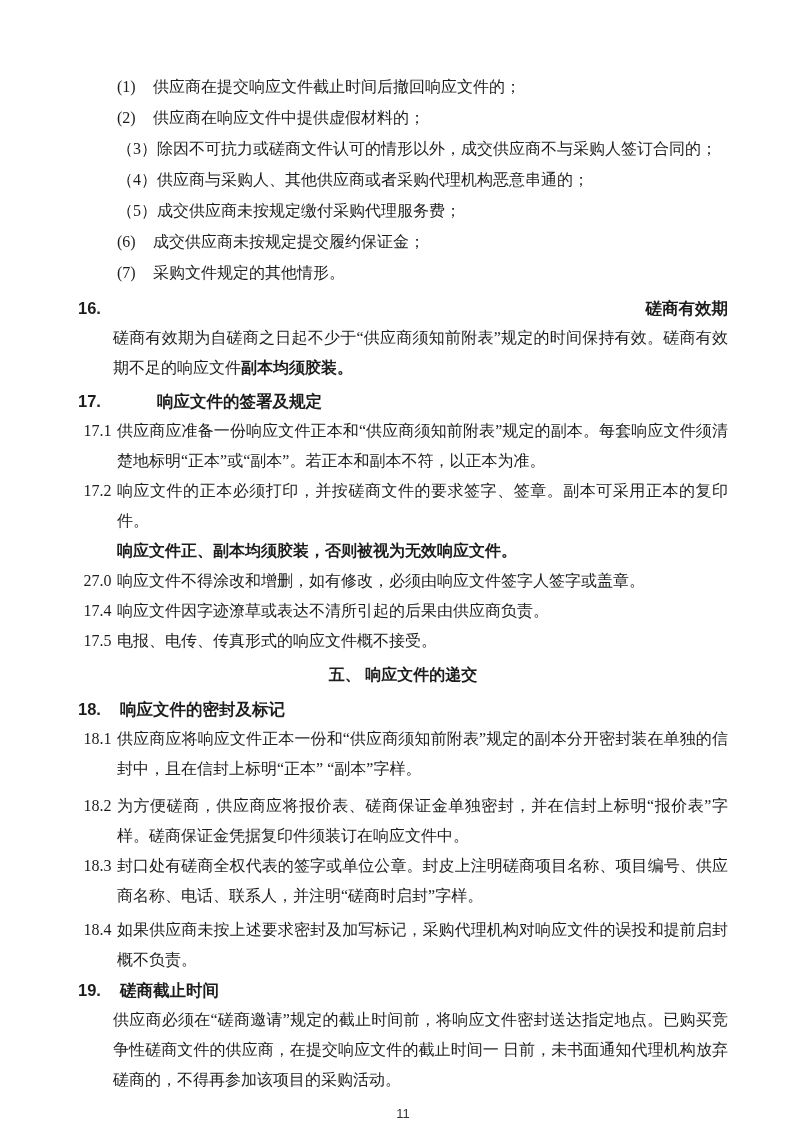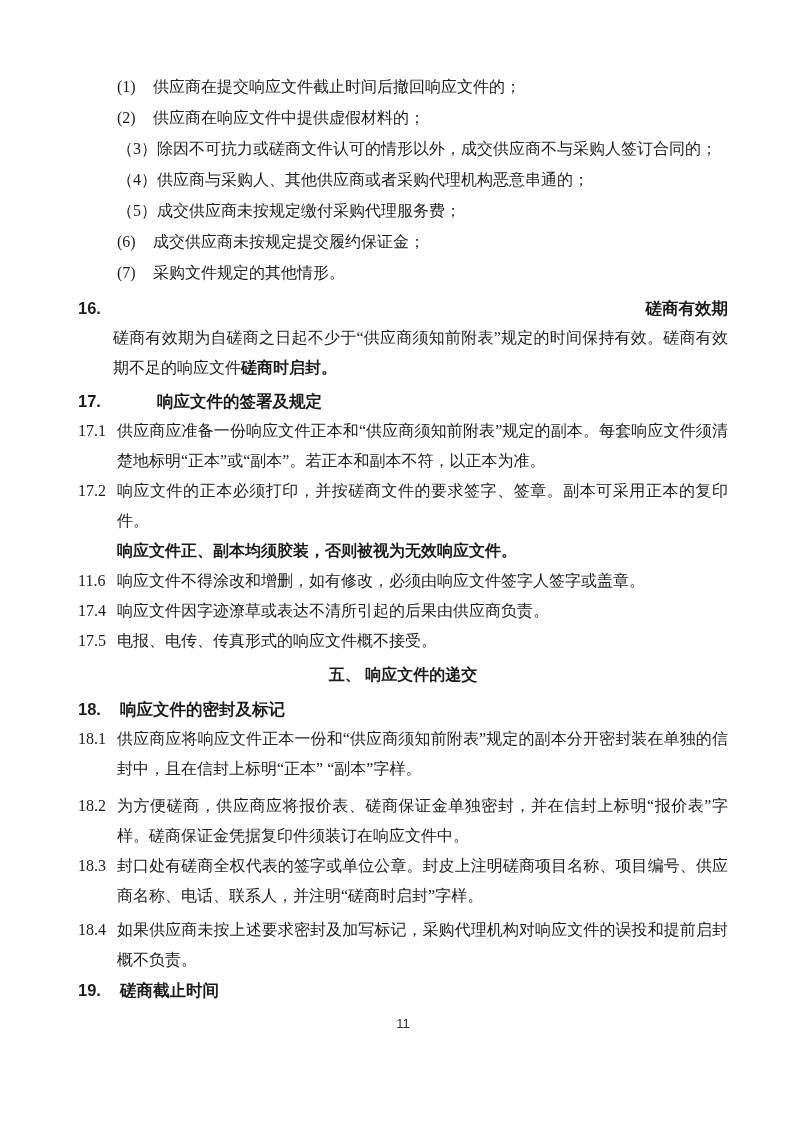--- a/index.html
+++ b/index.html
@@ -41,21 +41,21 @@
   .mt3 { margin-top: 3px; gap: 37px; }
   .mt7 { margin-top: 7px; }
   .mt4 { margin-top: 4px; }
   
   .para {
     margin: 0 0 0 35px;
     text-align: justify;
   }
   
   .numitem { display: flex; }
-  .numitem .num { width: 39px; flex: none; }
+  .numitem .num { width: 39px; flex: none; text-align: center; }
   .numitem .txt { flex: 1; text-align: justify; }
   
   .bold-em {
     font-weight: 700;
     font-family: "Liberation Sans", sans-serif;
   }
   .bold-block {
     display: block;
     font-weight: 700;
     font-family: "Liberation Sans", sans-serif;
@@ -105,40 +105,40 @@
     <div class="clause">
       <span class="lbl">(7)</span><span>采购文件规定的其他情形。</span>
     </div>
   </div>
 
   <div class="sec-heading mt5">
     <span class="num">16.</span>
     <span>磋商有效期</span>
   </div>
   <div class="para">
-    <span>磋商有效期为自磋商之日起不少于“供应商须知前附表”规定的时间保持有效。磋商有效期不足的响应文件</span><span class="bold-em">磋商时启封。</span>
+    <span>磋商有效期为自磋商之日起不少于“供应商须知前附表”规定的时间保持有效。磋商有效期不足的响应文件</span><span class="bold-em">副本均须胶装。</span>
   </div>
 
   <div class="sec-heading mt3">
     <span class="num">17.</span>
     <span>响应文件的签署及规定</span>
   </div>
   <div class="numitem">
     <span class="num">17.1</span>
     <span class="txt">供应商应准备一份响应文件正本和“供应商须知前附表”规定的副本。每套响应文件须清楚地标明“正本”或“副本”。若正本和副本不符，以正本为准。</span>
   </div>
   <div class="numitem">
     <span class="num">17.2</span>
     <span class="txt">
       <span>响应文件的正本必须打印，并按磋商文件的要求签字、签章。副本可采用正本的复印件。</span>
       <span class="bold-block">响应文件正、副本均须胶装，否则被视为无效响应文件。</span>
     </span>
   </div>
   <div class="numitem">
-    <span class="num">11.6</span>
+    <span class="num">27.0</span>
     <span class="txt">响应文件不得涂改和增删，如有修改，必须由响应文件签字人签字或盖章。</span>
   </div>
   <div class="numitem">
     <span class="num">17.4</span>
     <span class="txt">响应文件因字迹潦草或表达不清所引起的后果由供应商负责。</span>
   </div>
   <div class="numitem">
     <span class="num">17.5</span>
     <span class="txt">电报、电传、传真形式的响应文件概不接受。</span>
   </div>
@@ -163,16 +163,17 @@
   </div>
   <div class="numitem mt4">
     <span class="num">18.4</span>
     <span class="txt">如果供应商未按上述要求密封及加写标记，采购代理机构对响应文件的误投和提前启封概不负责。</span>
   </div>
 
   <div class="sec-heading">
     <span class="num">19.</span>
     <span>磋商截止时间</span>
   </div>
+  <div class="para">供应商必须在“磋商邀请”规定的截止时间前，将响应文件密封送达指定地点。已购买竞争性磋商文件的供应商，在提交响应文件的截止时间一 日前，未书面通知代理机构放弃磋商的，不得再参加该项目的采购活动。</div>
 
   <div class="footer">11</div>
 
 </div>
 
 </body></html>

